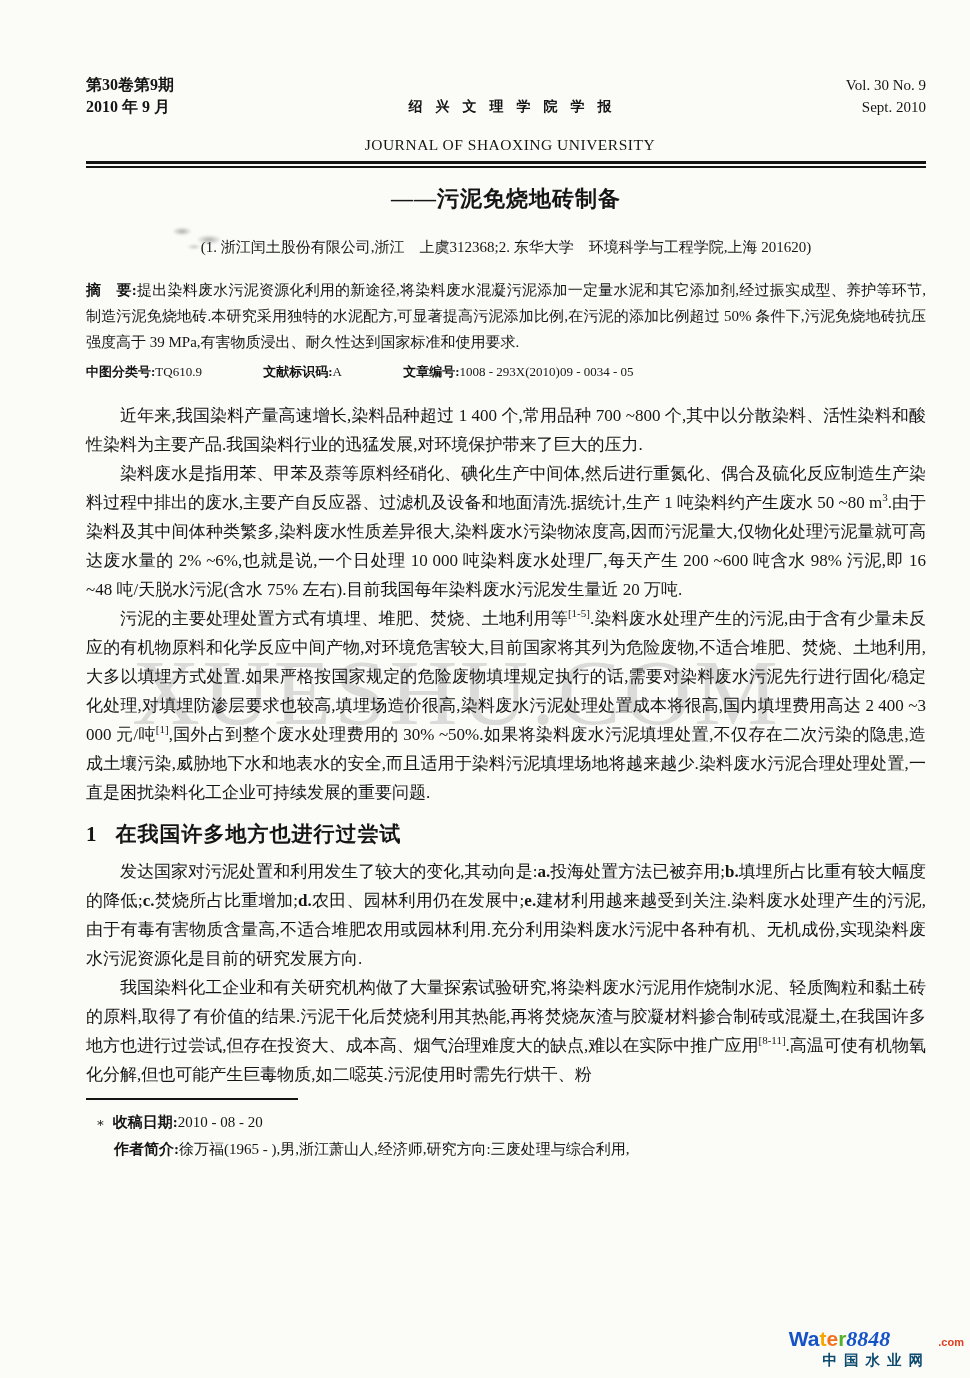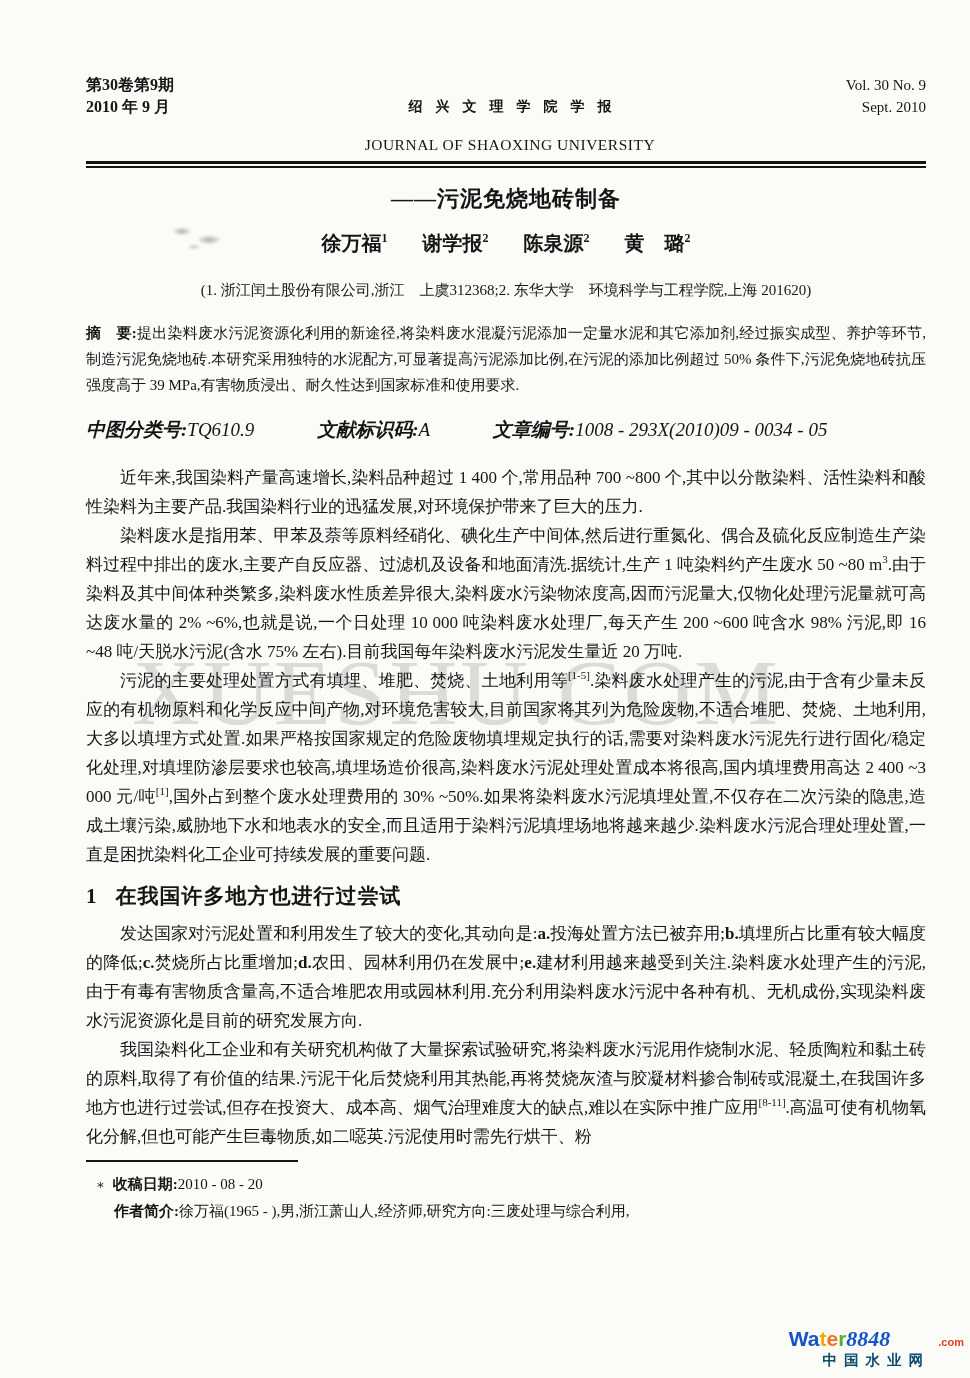--- a/index.html
+++ b/index.html
@@ -27,21 +27,21 @@
   .a-title{margin-top:32px;text-align:center;font-size:35px;font-weight:700;letter-spacing:3px;}
   .a-subtitle{margin-top:16px;text-align:center;font-size:22px;font-weight:700;letter-spacing:1px;}
   .a-authors{margin-top:16px;text-align:center;font-size:20px;font-weight:600;}
   .a-authors .author{margin:0 15px;white-space:nowrap;}
   .a-authors sup{font-size:12px;line-height:0;}
   .a-affil{margin-top:24px;text-align:center;font-size:15px;}
 
   
   .meta{margin-top:20px;font-size:15px;line-height:26px;text-align:justify;}
   .meta .lbl{font-weight:700;}
-  .clc-line{margin-top:19px;font-size:19px;font-style:italic;}
+  .clc-line{margin-top:8px;font-size:13px;}
   .clc-line .pair{margin-right:58px;white-space:nowrap;}
   .clc-line .lbl{font-weight:700;}
 
   
   .bodytext{margin-top:20px;}
   .bodytext p{margin:0;font-size:17px;line-height:29px;text-align:justify;text-indent:2em;}
   .bodytext sup{font-size:11px;line-height:0;}
   .sec-head{margin:13px 0 9px;font-size:21px;font-weight:700;letter-spacing:1px;}
   .sec-head .num{margin-right:18px;}
 
@@ -98,26 +98,20 @@
     <div class="jh-right">
       <div>Vol. 30 No. 9</div>
       <div>Sept. 2010</div>
     </div>
   </div>
   <div class="rule-thick"></div>
   <div class="rule-thin"></div>
 
   <div class="a-subtitle">——污泥免烧地砖制备</div>
 
-  <div class="a-authors">
-    <span class="author"><span>徐万福</span><sup>1</sup></span>
-    <span class="author"><span>谢学报</span><sup>2</sup></span>
-    <span class="author"><span>陈泉源</span><sup>2</sup></span>
-    <span class="author"><span>黄　璐</span><sup>2</sup></span>
-  </div>
 
   <div class="a-affil">(1. 浙江闰土股份有限公司,浙江　上虞312368;2. 东华大学　环境科学与工程学院,上海 201620)</div>
 
   <div class="meta">
     <div><span class="lbl">摘　要:</span><span>提出染料废水污泥资源化利用的新途径,将染料废水混凝污泥添加一定量水泥和其它添加剂,经过振实成型、养护等环节,制造污泥免烧地砖.本研究采用独特的水泥配方,可显著提高污泥添加比例,在污泥的添加比例超过 50% 条件下,污泥免烧地砖抗压强度高于 39 MPa,有害物质浸出、耐久性达到国家标准和使用要求.</span></div>
   </div>
 
   <div class="clc-line">
     <span class="pair"><span class="lbl">中图分类号:</span><span>TQ610.9</span></span>
     <span class="pair"><span class="lbl">文献标识码:</span><span>A</span></span>

